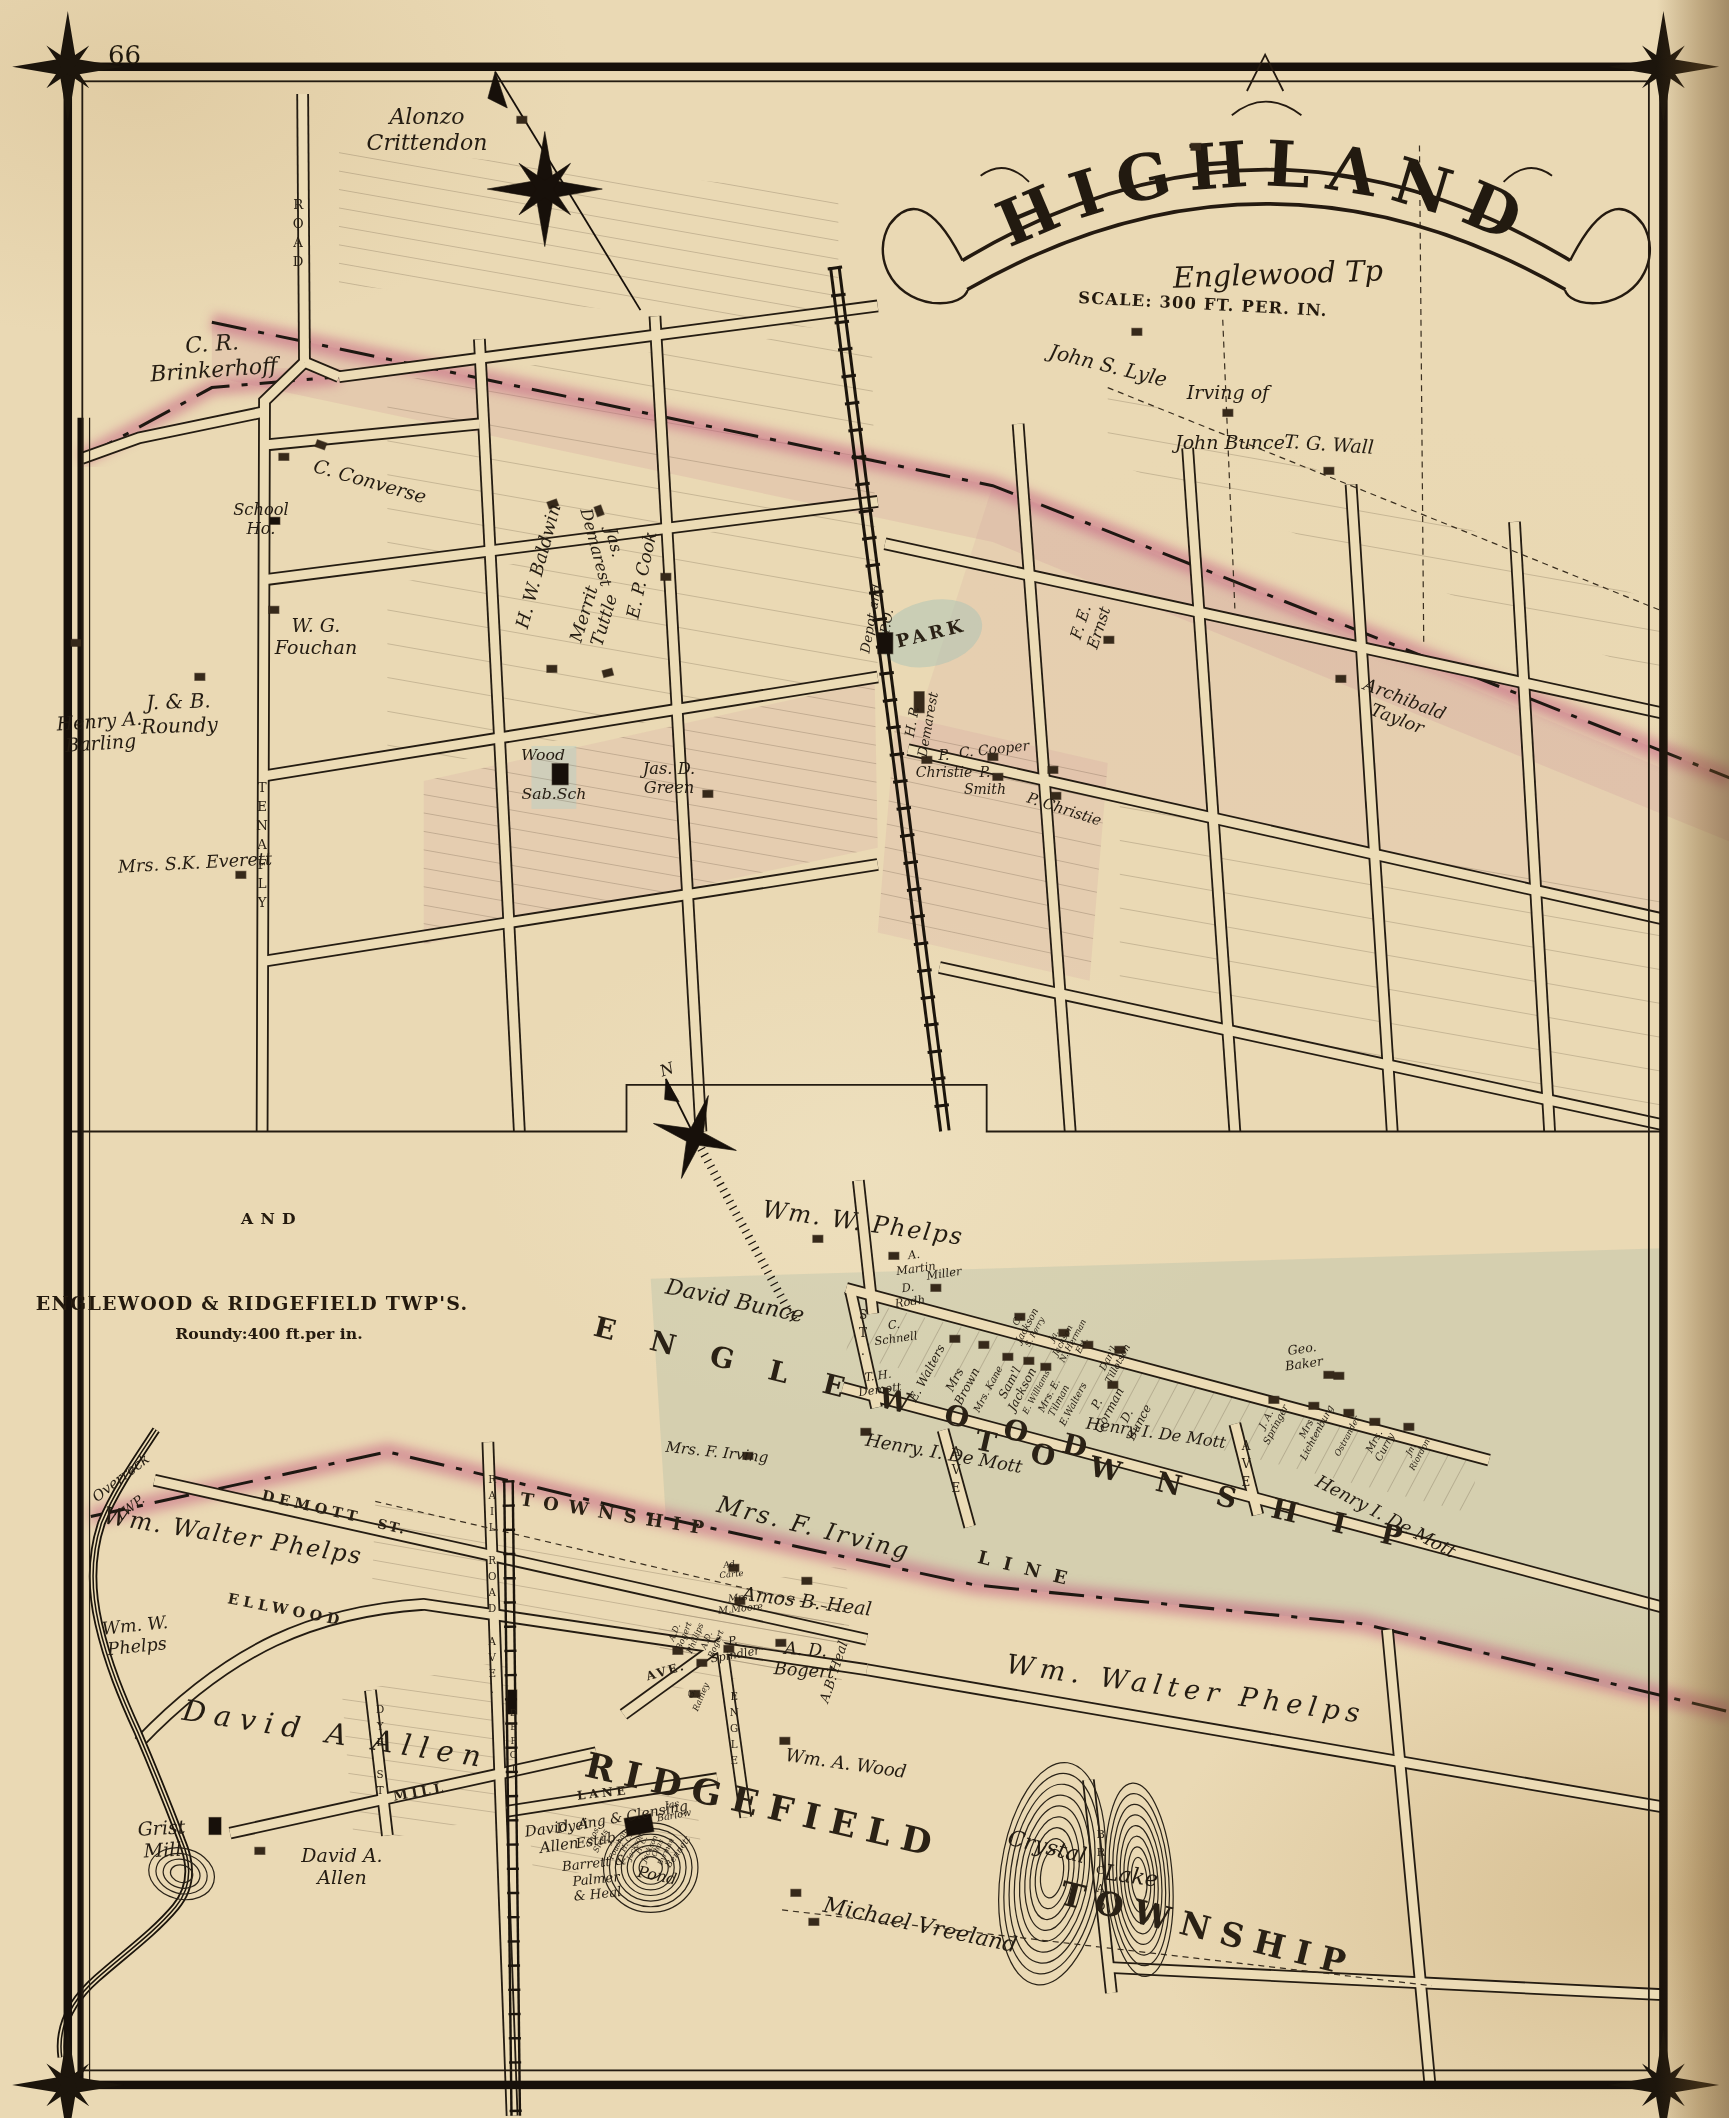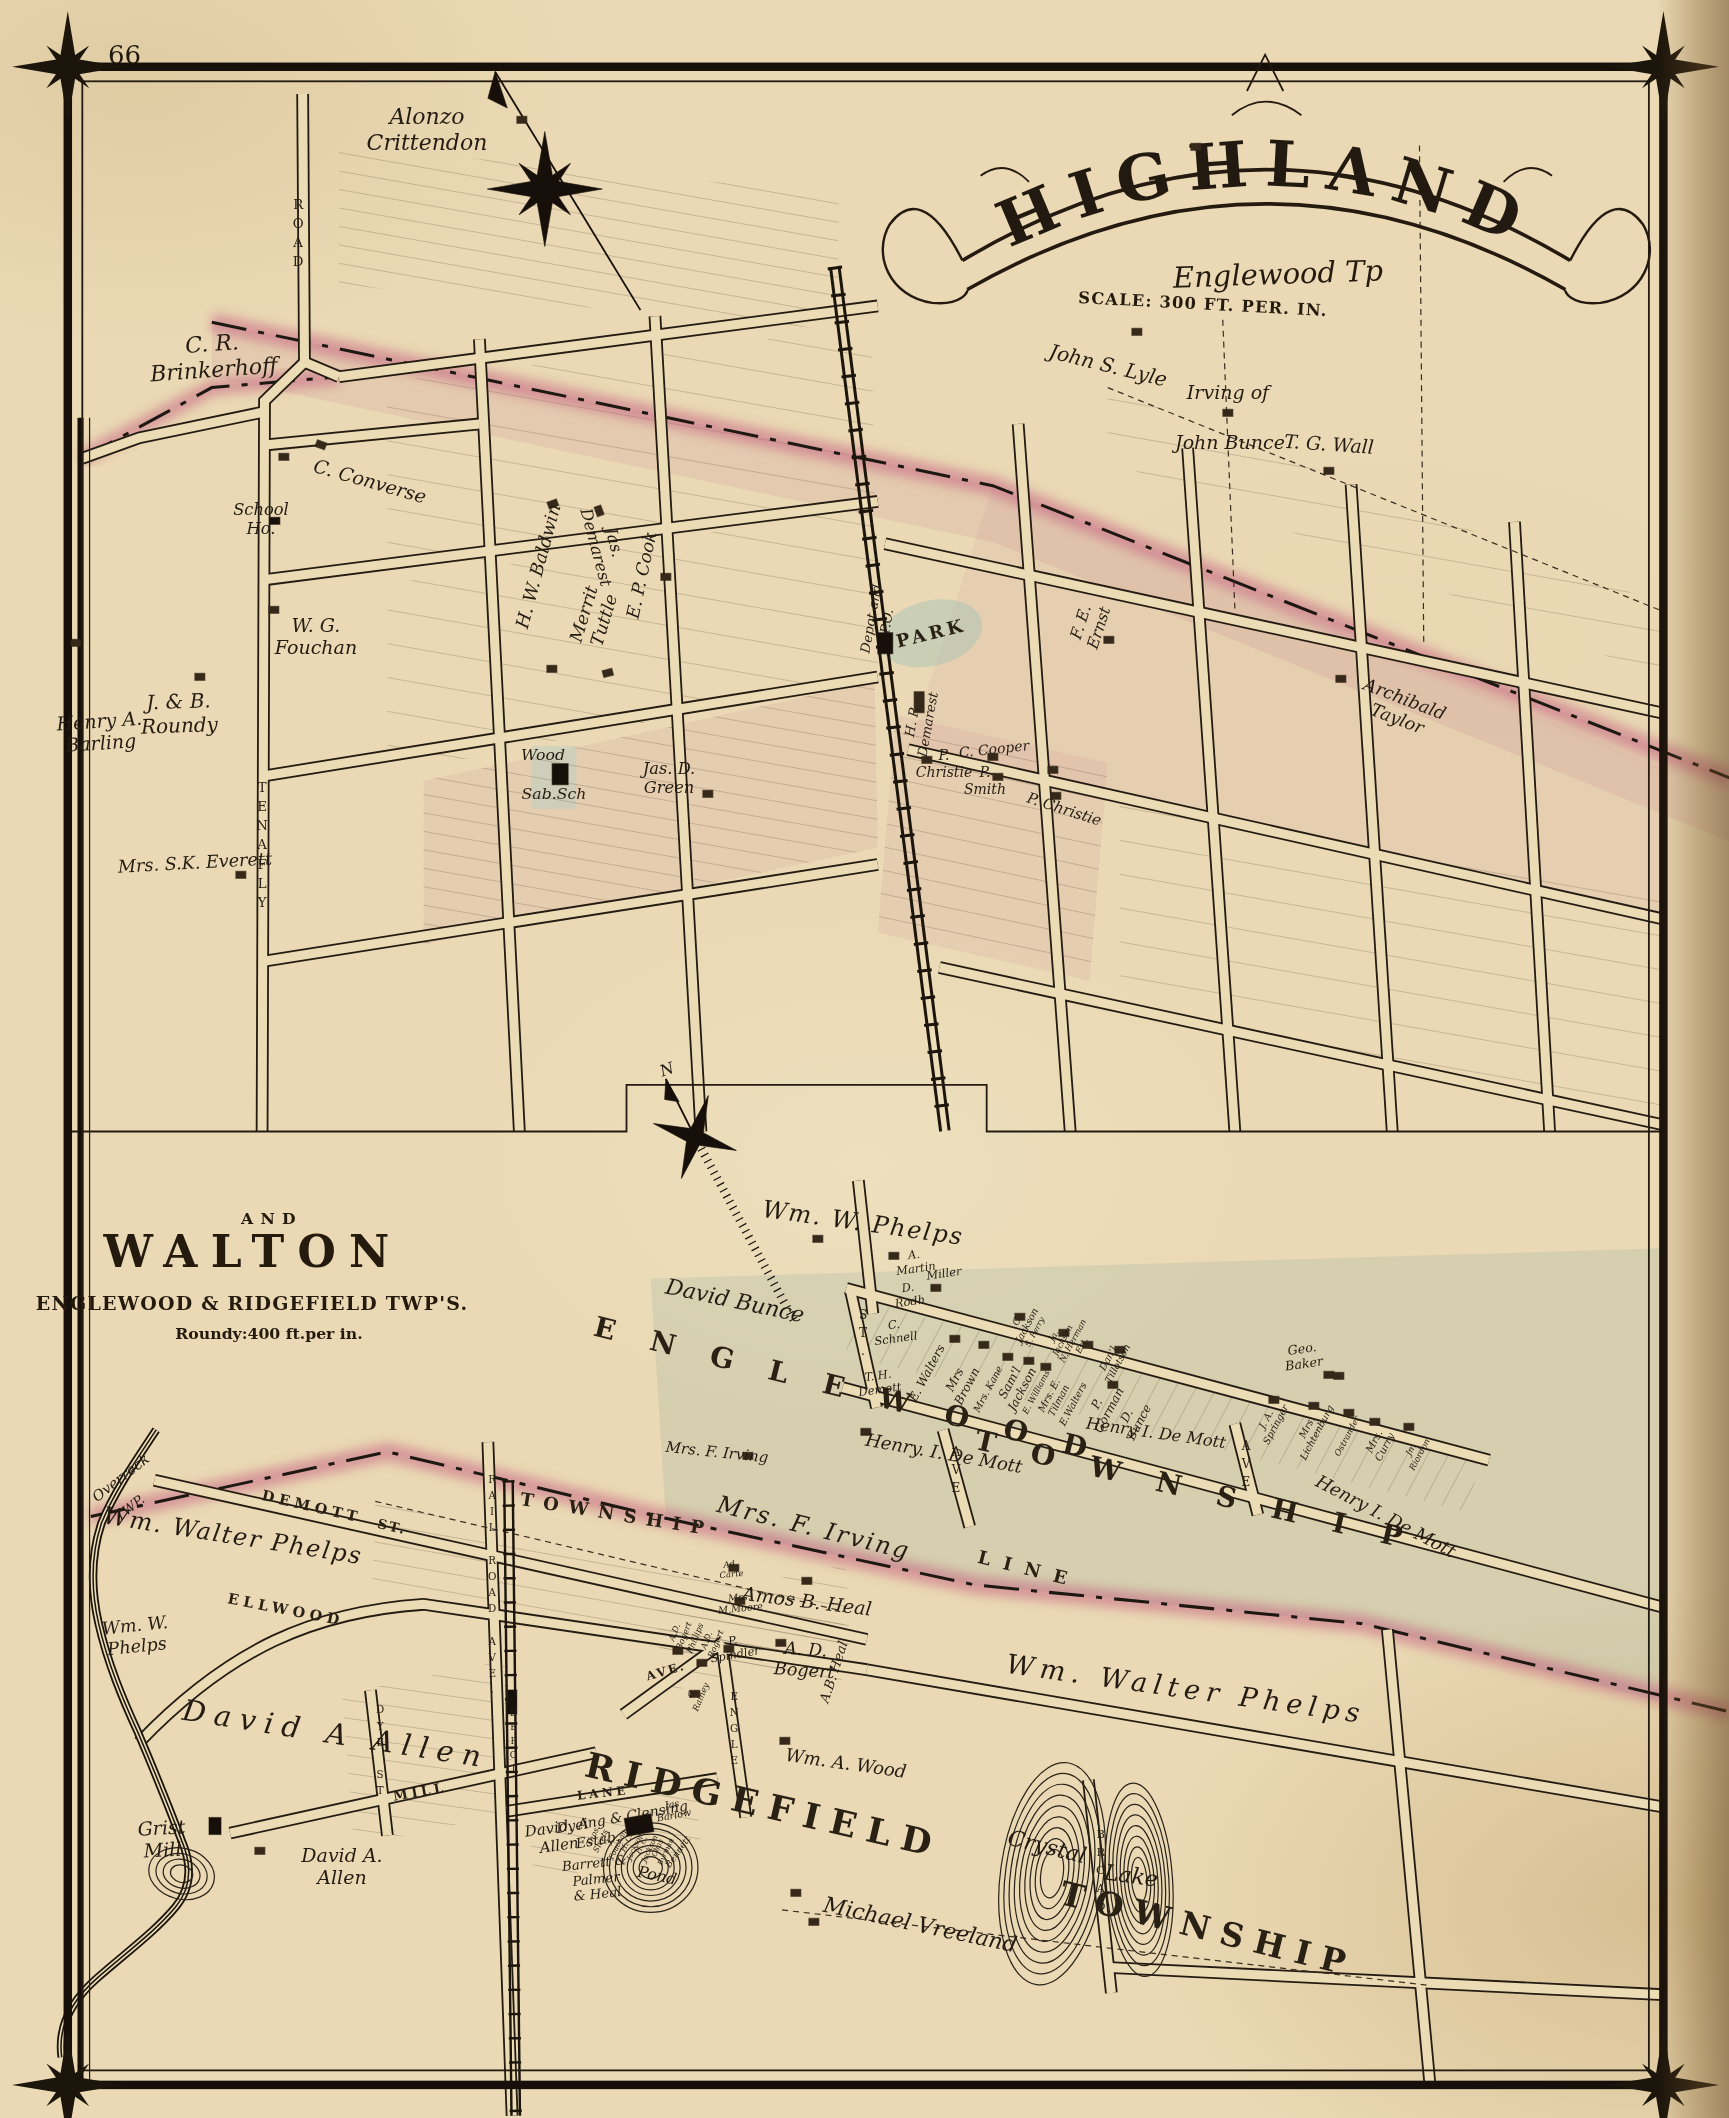--- a/index.html
+++ b/index.html
@@ -266,21 +266,20 @@
   </svg>
 
   <div class="ghost" style="left:666px;top:1017px;"></div>
 
   <div id="pagenum">66</div>
 
   <div class="t-abs" id="hl-sub">Englewood Tp</div>
   <div class="t-abs" id="hl-scale">SCALE: 300 FT. PER. IN.</div>
 
   <div class="t-abs" id="flora-and">AND</div>
-  <div class="t-abs" id="flora-walton">WALTON</div>
   <div class="t-abs" id="flora-sub">ENGLEWOOD &amp; RIDGEFIELD TWP'S.</div>
   <div class="t-abs" id="flora-scale">Roundy:400 ft.per in.</div>
 
   <div id="bld1">
       <div class="bld" style="width: 10.3px; height: 7.3px; left: 522px; top: 120px; transform: translate(-50%, -50%) rotate(0deg); position: absolute;"></div>
       <div class="bld" style="width: 10.3px; height: 7.3px; left: 284px; top: 457px; transform: translate(-50%, -50%) rotate(0deg); position: absolute;"></div>
       <div class="bld" style="width: 10.3px; height: 7.3px; left: 321px; top: 445px; transform: translate(-50%, -50%) rotate(20deg); position: absolute;"></div>
       <div class="bld k" style="width: 10.3px; height: 7.3px; left: 275px; top: 521px; transform: translate(-50%, -50%) rotate(0deg); position: absolute;"></div>
       <div class="bld" style="width: 10.3px; height: 7.3px; left: 274px; top: 610px; transform: translate(-50%, -50%) rotate(0deg); position: absolute;"></div>
       <div class="bld" style="width: 10.3px; height: 7.3px; left: 200px; top: 677px; transform: translate(-50%, -50%) rotate(0deg); position: absolute;"></div>

